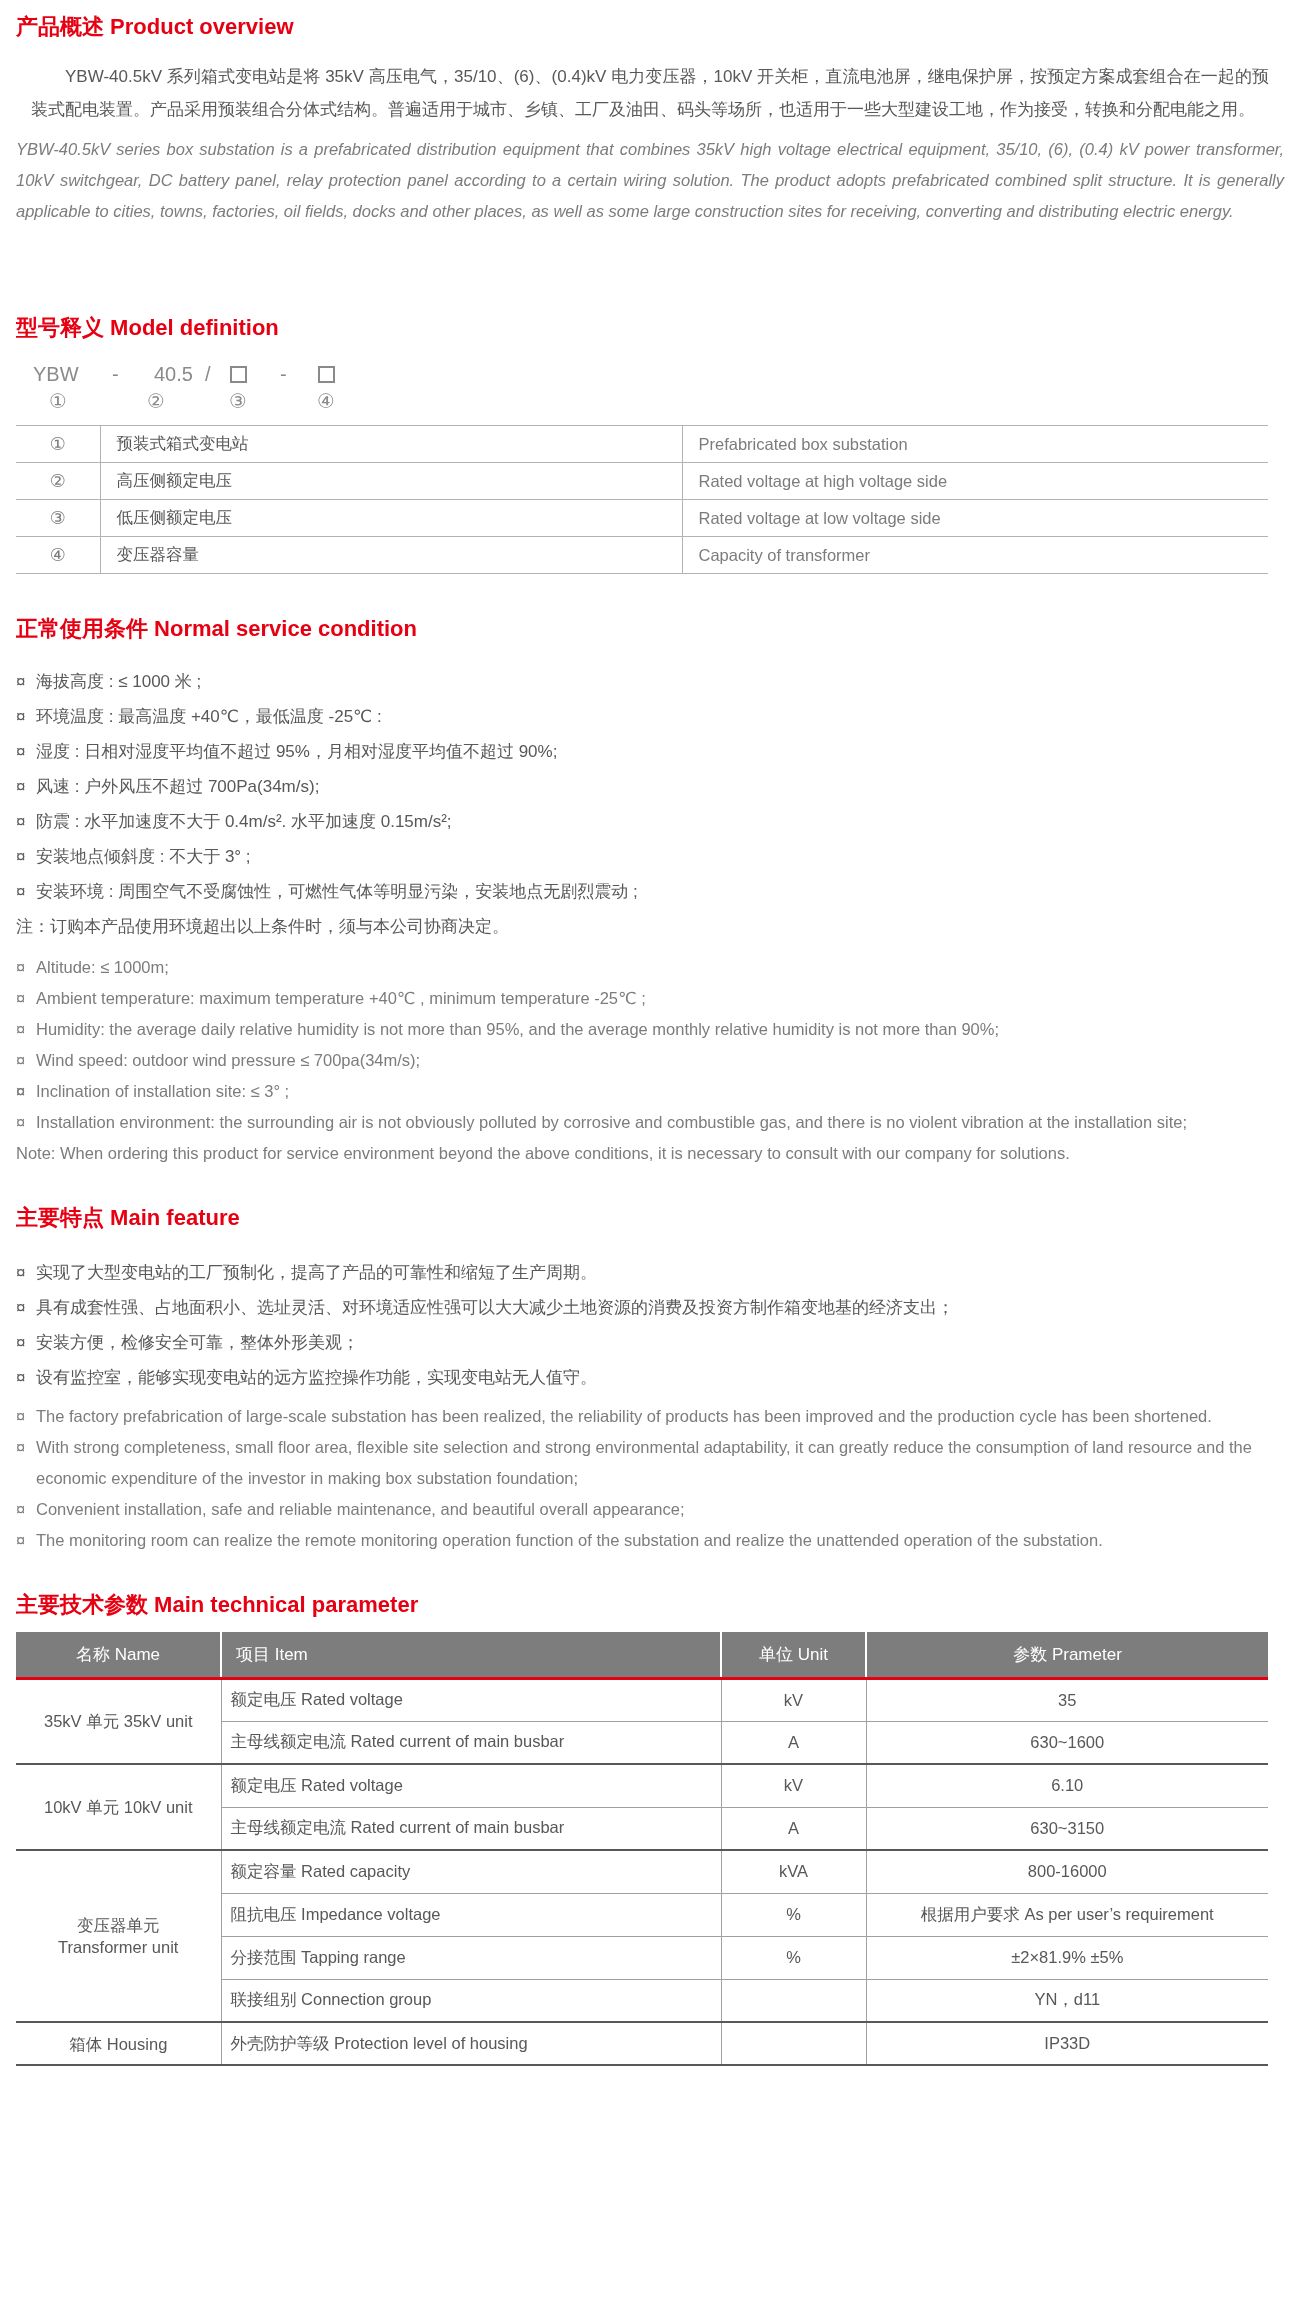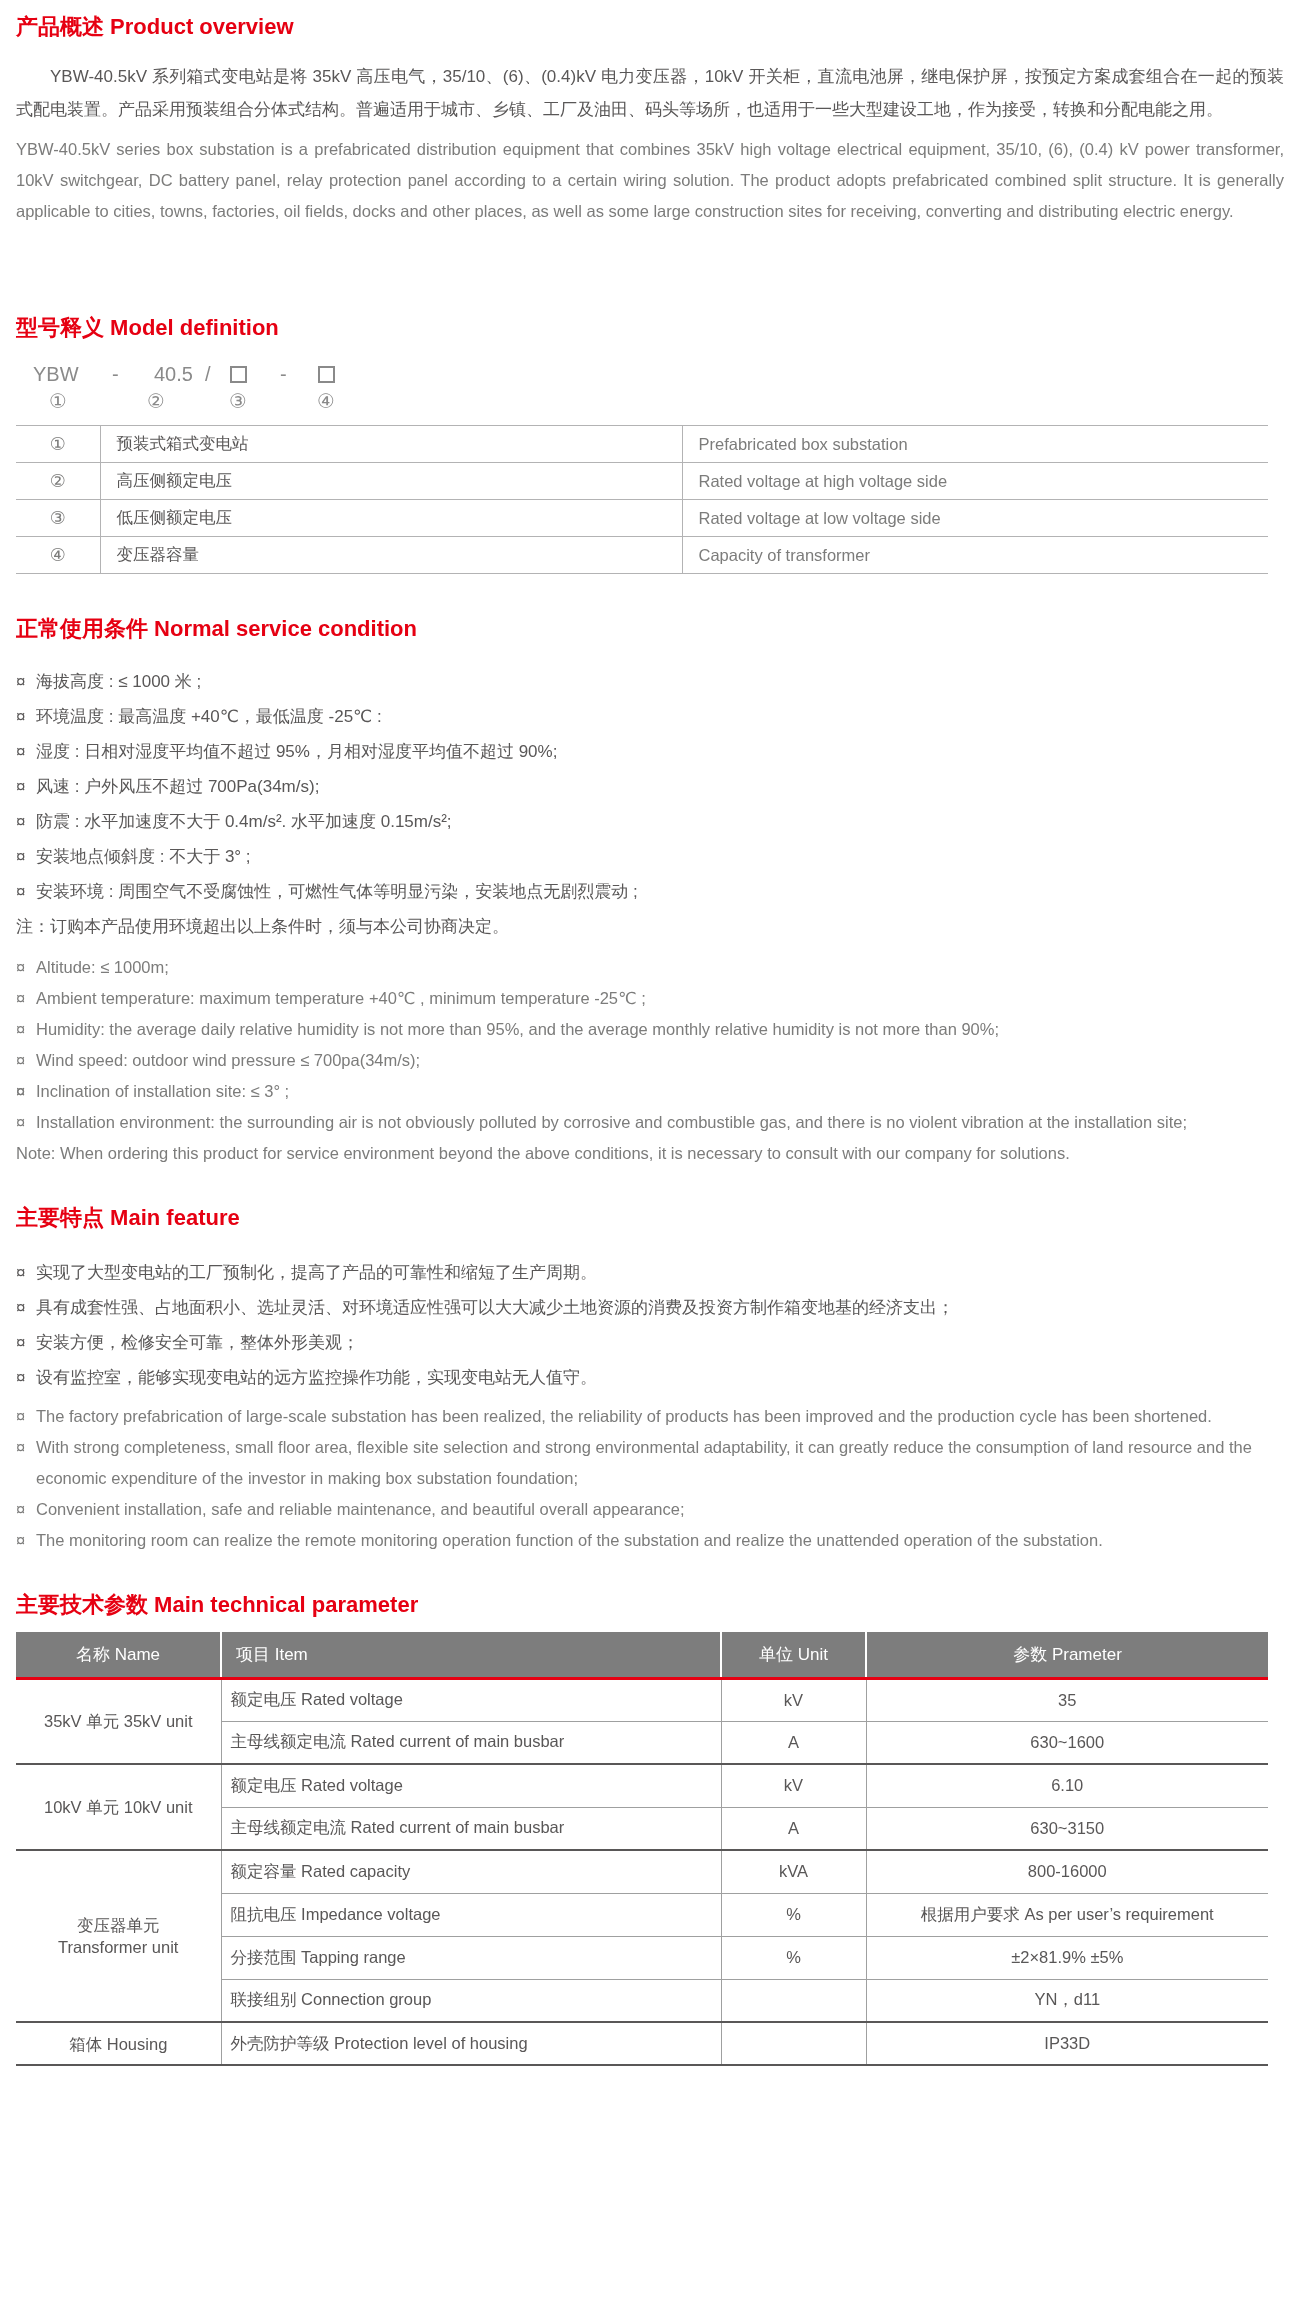--- a/index.html
+++ b/index.html
@@ -12,23 +12,23 @@
     --model-line:#b3b3b4;
     --header-bg:#7d7d7d;
   }
   *{box-sizing:border-box;}
   html,body{margin:0;padding:0;background:#fff;}
   body{font-family:"Liberation Sans","DejaVu Sans",sans-serif;}
   .page{width:1300px;height:2302px;background:#fff;padding:14px 16px 0;overflow:hidden;}
 
   h2.sec{color:var(--accent);font-size:22px;line-height:26px;font-weight:bold;margin:0;}
 
-  p.cn{color:var(--cn);font-size:17px;line-height:33px;margin:0;text-align:justify;}
+  p.cn{color:var(--cn);font-size:17px;line-height:33px;margin:15px;text-align:justify;}
   p.cn.indent{text-indent:2em;}
-  p.en{color:var(--en);font-size:16.5px;line-height:31px;margin:0;text-align:justify;}
+  p.en{color:var(--en);font-size:16.5px;line-height:31px;margin:0;text-align:justify;font-style:italic;}
 
   
   #overview h2{margin-bottom:20px;}
   #overview .cn{margin-bottom:8px;}
 
   
   #model{margin-top:88px;}
   #model .code-wrap{position:relative;height:58px;margin-top:22px;color:var(--code);}
   #model .tok{position:absolute;top:0;font-size:20px;line-height:22px;}
   #model .ph-box{position:absolute;top:3px;width:17px;height:17px;border:2px solid var(--code);}

